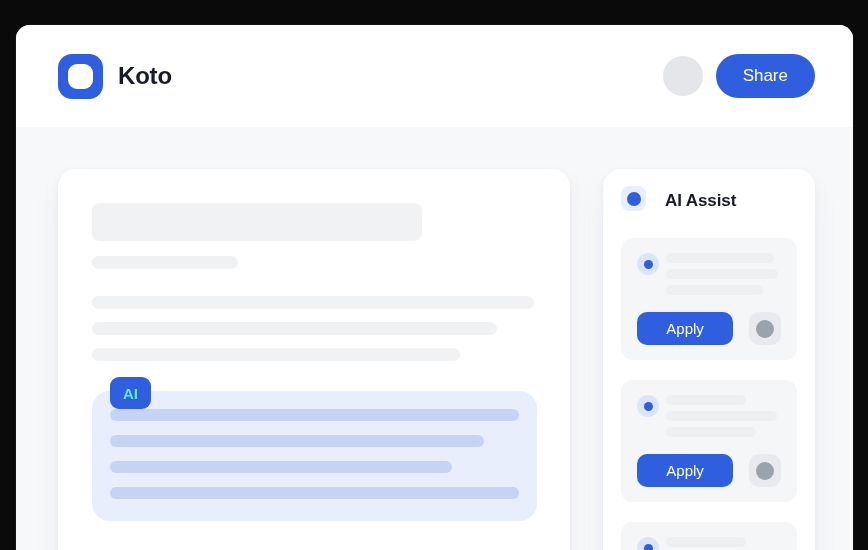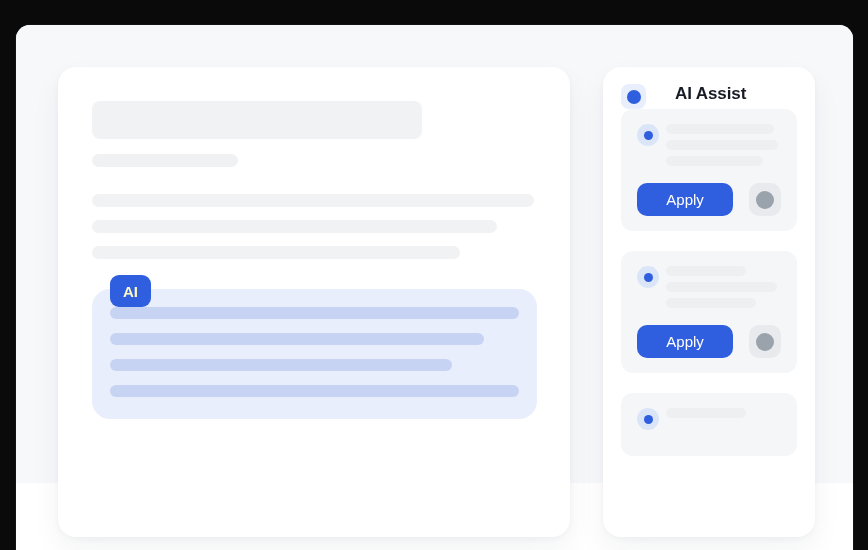--- a/index.html
+++ b/index.html
@@ -52,38 +52,38 @@
   }
   .sk-title{width:330px;height:38px;border-radius:8px;background:#f1f2f4;margin-bottom:15px;}
   .sk-sub{width:146px;height:13px;border-radius:7px;background:#f0f1f3;margin-bottom:27px;}
   .sk-line{height:13px;border-radius:7px;background:#f1f2f4;margin-bottom:13px;}
   .sk-line.w1{width:442px;}
   .sk-line.w2{width:405px;}
   .sk-line.w3{width:368px;}
   .ai-block{position:relative;margin-top:30px;}
   .ai-badge{
     position:absolute;top:-14px;left:18px;height:32px;padding:0 13px;
-    background:var(--accent);border-radius:9px;color:#fef9c3;
+    background:var(--accent);border-radius:9px;color:#5eead4;
     font-size:15px;font-weight:600;display:flex;align-items:center;z-index:2;
   }
   .ai-box{
     width:445px;height:130px;background:#e8eefc;border-radius:18px;
     padding:18px 0 0 18px;
   }
   .ai-line{height:12px;border-radius:6px;background:#c7d3f2;margin-bottom:14px;}
   .ai-line.a1{width:409px;}
   .ai-line.a2{width:374px;}
   .ai-line.a3{width:342px;}
   .ai-line.a4{width:409px;}
   
   .assist-panel{
     width:212px;height:470px;flex:none;background:#ffffff;border-radius:18px;
     padding:17px 18px;box-shadow:0 14px 30px rgba(23,32,63,0.05),0 2px 6px rgba(23,32,63,0.04);
   }
-  .assist-header{display:flex;align-items:flex-start;gap:29px;}
+  .assist-header{display:flex;align-items:flex-end;gap:19px;margin-bottom:27px;}
   .assist-icon{
     width:25px;height:25px;border-radius:8px;background:#e9eefc;
     display:flex;align-items:center;justify-content:center;flex:none;
   }
   .assist-dot{width:14px;height:14px;border-radius:50%;background:var(--accent);}
   .assist-title{font-size:17px;font-weight:700;color:#161b26;letter-spacing:-0.1px;}
   .sg-card{
     background:#f5f6f8;border-radius:12px;padding:14px 16px 15px;margin-bottom:20px;
   }
   .sg-top{display:flex;gap:7px;margin-bottom:11px;}
@@ -110,20 +110,30 @@
     width:33px;height:33px;border:none;border-radius:10px;background:#e8eaee;
     display:flex;align-items:center;justify-content:center;cursor:pointer;
   }
   .more-dot{width:18px;height:18px;border-radius:50%;background:#9aa2ac;}
 </style>
 </head>
 <body style="background: rgb(10, 10, 10);">
 
 <div class="window">
 
+  <div class="app-header">
+    <div class="logo">
+      <div class="logo-inner"></div>
+    </div>
+    <div class="app-name">Koto</div>
+    <div class="header-right">
+      <div class="avatar"></div>
+      <button class="share-btn">Share</button>
+    </div>
+  </div>
 
   <div class="app-body">
 
     <div class="doc-card">
       <div class="sk-title"></div>
       <div class="sk-sub"></div>
       <div class="sk-line w1"></div>
       <div class="sk-line w2"></div>
       <div class="sk-line w3"></div>
 

